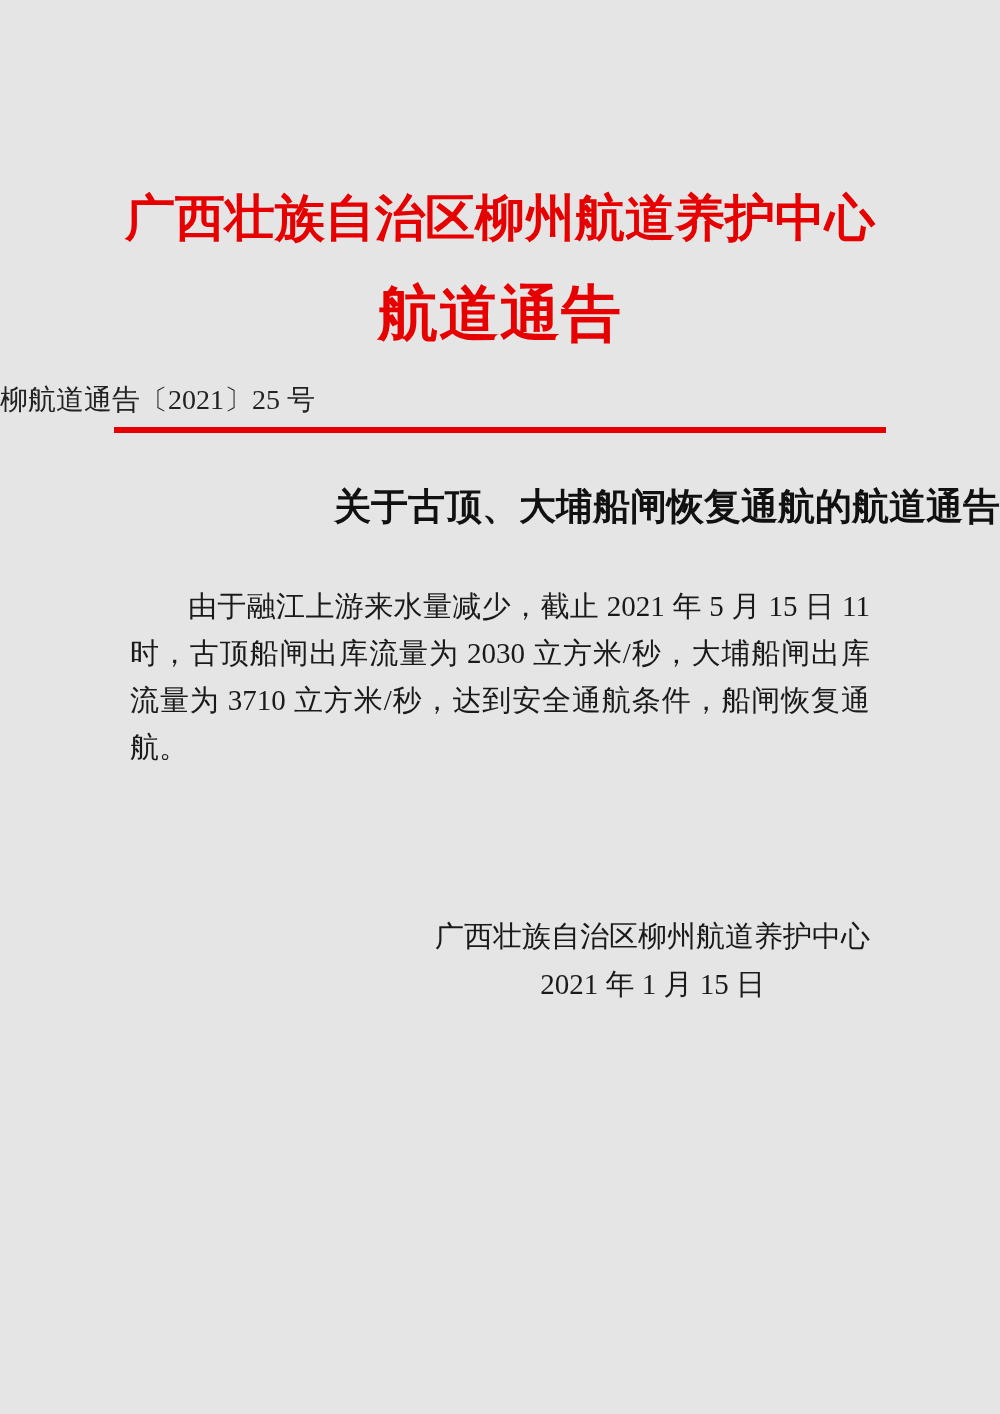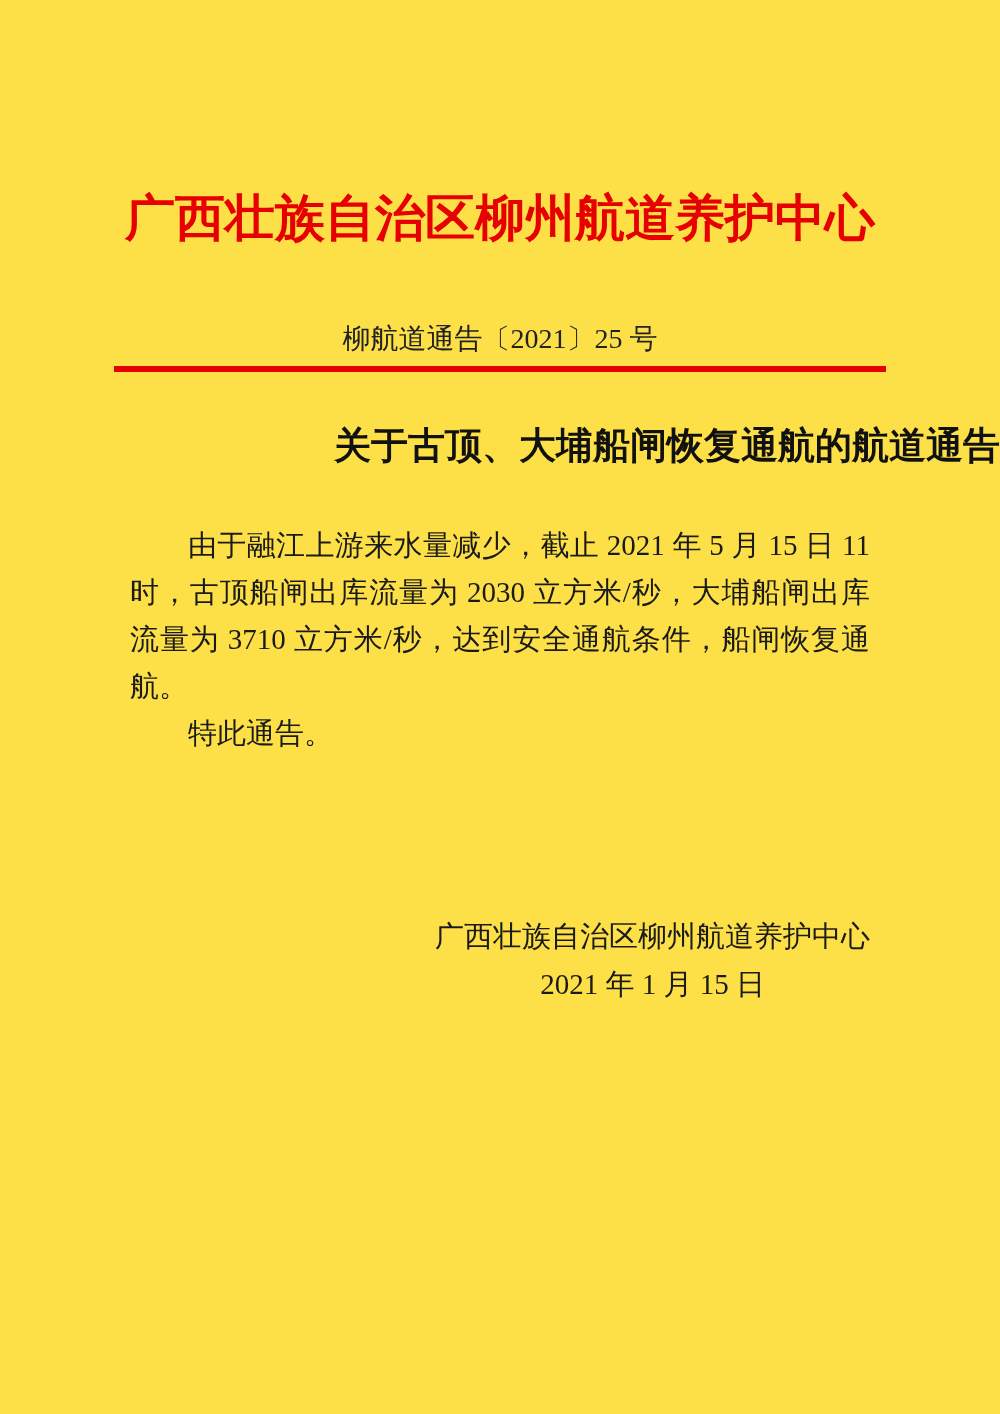--- a/index.html
+++ b/index.html
@@ -3,21 +3,21 @@
 <meta charset="utf-8">
 <style>
   * { margin: 0; padding: 0; box-sizing: border-box; }
   html, body { background: #ffffff; }
 
   .page {
     position: relative;
     width: 1000px;
     height: 1414px;
     margin: 0 auto;
-    background: #fde047;
+    background: #e5e5e5;
     font-family: "Liberation Serif", "DejaVu Serif", serif;
     color: #1a1a1a;
     overflow: hidden;
   }
 
   .org-title {
     padding-top: 170px;
     text-align: center;
     color: var(--accent, #e60000);
     font-weight: bold;
@@ -27,22 +27,21 @@
     line-height: 96px;
     letter-spacing: 0px;
   }
   .org-title-line2 {
     font-size: 60px;
     line-height: 96px;
     letter-spacing: 1px;
   }
 
   .doc-number {
-    margin-top: 58px;
-    text-align: center;
+    margin-top: 23px;
     font-size: 28px;
     line-height: 30px;
     color: #222222;
   }
 
   .red-rule {
     margin: 12px auto 0 auto;
     width: 772px;
     height: 6px;
     background: var(--accent, #e60000);
@@ -77,31 +76,31 @@
     color: #1a1a1a;
   }
 </style>
 </head>
 <body>
 
 <div class="page">
 
   <div class="org-title">
     <div class="org-title-line1">广西壮族自治区柳州航道养护中心</div>
+    <div class="org-title-line2">航道通告</div>
   </div>
 
   <div class="doc-number">柳航道通告〔2021〕25 号</div>
 
   <div class="red-rule"></div>
 
   <div class="subject">关于古顶、大埔船闸恢复通航的航道通告</div>
 
   <div class="body-text">
     <p class="para-indent">由于融江上游来水量减少，截止 2021 年 5 月 15 日 11 时，古顶船闸出库流量为 2030 立方米/秒，大埔船闸出库流量为 3710 立方米/秒，达到安全通航条件，船闸恢复通航。</p>
-    <p class="para-indent">特此通告。</p>
   </div>
 
   <div class="signature-block">
     <div>广西壮族自治区柳州航道养护中心</div>
     <div>2021 年 1 月 15 日</div>
   </div>
 
 </div>
 
 </body></html>

